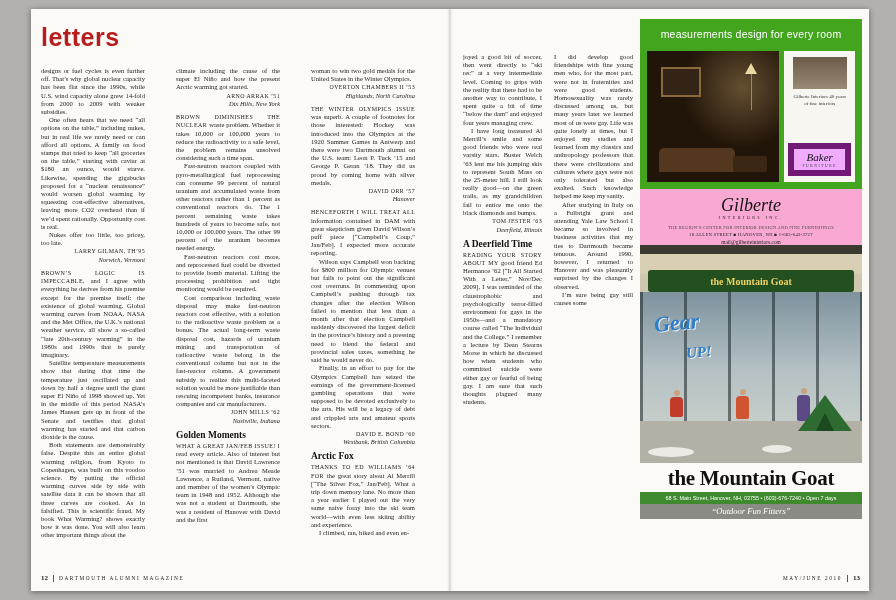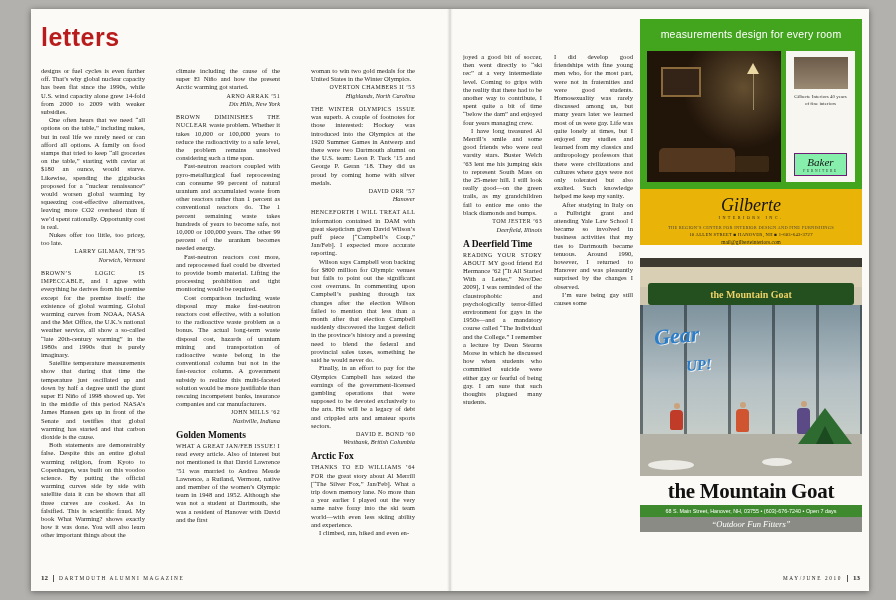--- a/index.html
+++ b/index.html
@@ -34,31 +34,31 @@
   .gi-body{position:absolute;left:7px;top:32px;right:7px;bottom:7px;display:flex;gap:5px;}
   .gi-photo{width:134px;position:relative;background-color:#211409;background-image:radial-gradient(circle at 72% 28%,rgba(255,214,140,.30),rgba(0,0,0,0) 45%);}
   .gi-frame{position:absolute;left:14px;top:16px;width:36px;height:26px;border:2px solid #8a6a3a;background:#342417;}
   .gi-lampshade{position:absolute;right:22px;top:12px;width:0;height:0;border-left:6px solid transparent;border-right:6px solid transparent;border-bottom:11px solid #e9d8a4;}
   .gi-lampstem{position:absolute;right:27px;top:23px;width:1px;height:36px;background:#9a8a66;}
   .gi-sofa{position:absolute;left:12px;bottom:10px;width:76px;height:24px;background:#53381f;border-radius:5px 5px 0 0;}
   .gi-table{position:absolute;right:12px;bottom:10px;width:34px;height:16px;background:#3a2814;border-radius:2px;}
   .gi-side{flex:1;background:#f7f6f1;display:flex;flex-direction:column;align-items:center;padding:6px 4px;}
   .gi-sidephoto{width:54px;height:32px;background:linear-gradient(#6a5a48,#9a8a74);}
   .gi-caption{margin-top:5px;font-size:5px;line-height:6.5px;text-align:center;color:#333;width:56px;}
-  .gi-baker{margin-top:auto;border:1px solid #701a75;padding:3px 8px 2px;text-align:center;background:#86efac;}
+  .gi-baker{margin-top:auto;border:6px solid #701a75;padding:3px 8px 2px;text-align:center;background:#f0abfc;}
   .gi-baker-name{font-size:11px;font-style:italic;color:#111;line-height:11px;}
   .gi-baker-sub{font-size:3.6px;letter-spacing:1.6px;color:#333;margin-top:1px;}
-  .gi-logoarea{background:#eab308;text-align:center;padding:7px 4px 0;}
+  .gi-logoarea{background:#f9a8d4;text-align:center;padding:7px 4px 0;}
   .gi-logo{font-size:18px;font-style:italic;color:#151515;line-height:18px;}
   .gi-logo-sub{font-size:4.2px;letter-spacing:2.4px;color:#222;margin-top:1px;}
   .gi-tag{font-size:4.4px;letter-spacing:.3px;color:#444;margin-top:5px;text-transform:uppercase;}
   .gi-addr{font-size:4.6px;letter-spacing:.3px;color:#222;margin-top:2px;}
   .gi-email{font-size:5.4px;color:#222;margin-top:2px;}
   
-  .ad-mg{margin-top:13px;}
+  .ad-mg{}
   .mg-photo{position:relative;height:218px;overflow:hidden;background:#cfc6b0;}
   .mg-roof{position:absolute;top:0;left:0;right:0;height:9px;background:#3c3a30;}
   .mg-wall{position:absolute;top:9px;left:0;right:0;height:20px;background:#d9cfb4;}
   .mg-sign{position:absolute;top:25px;left:8px;right:8px;height:22px;background:#24501f;border-radius:3px;display:flex;align-items:center;justify-content:center;}
   .mg-sign-text{color:#ecd268;font-size:10px;font-weight:bold;}
   .mg-windows{position:absolute;top:47px;left:0;right:0;height:129px;background-color:#a7b6bc;background-image:repeating-linear-gradient(90deg,rgba(25,35,38,.55) 0 3px,rgba(0,0,0,0) 3px 44px),linear-gradient(180deg,#7e939e,#b4c0c4 60%,#c6cdc9);}
   .mg-gear{position:absolute;left:14px;top:18px;font-size:22px;font-weight:bold;font-style:italic;color:#2d7ec9;text-shadow:1px 1px 0 rgba(255,255,255,.85);transform:rotate(-5deg);}
   .mg-up{position:absolute;left:46px;top:52px;font-size:15px;font-weight:bold;font-style:italic;color:#2d7ec9;text-shadow:1px 1px 0 rgba(255,255,255,.85);transform:rotate(-5deg);}
   .mg-fig{position:absolute;width:13px;}
   .mg-fig .head{width:6px;height:6px;border-radius:50%;background:#caa37c;margin:0 auto 1px;}

